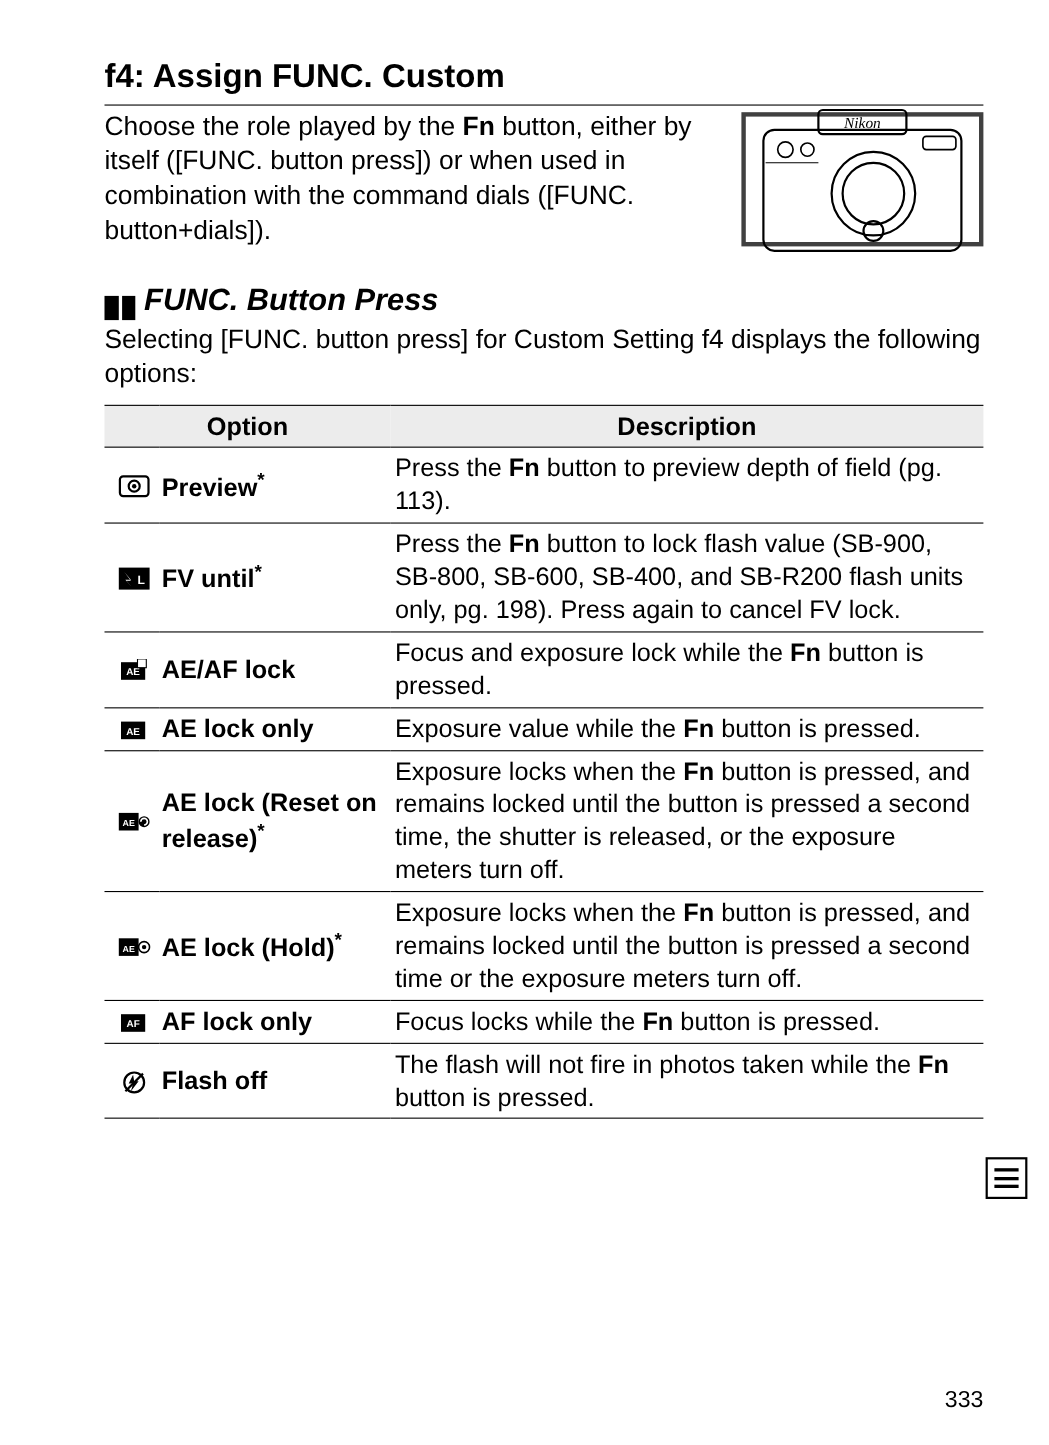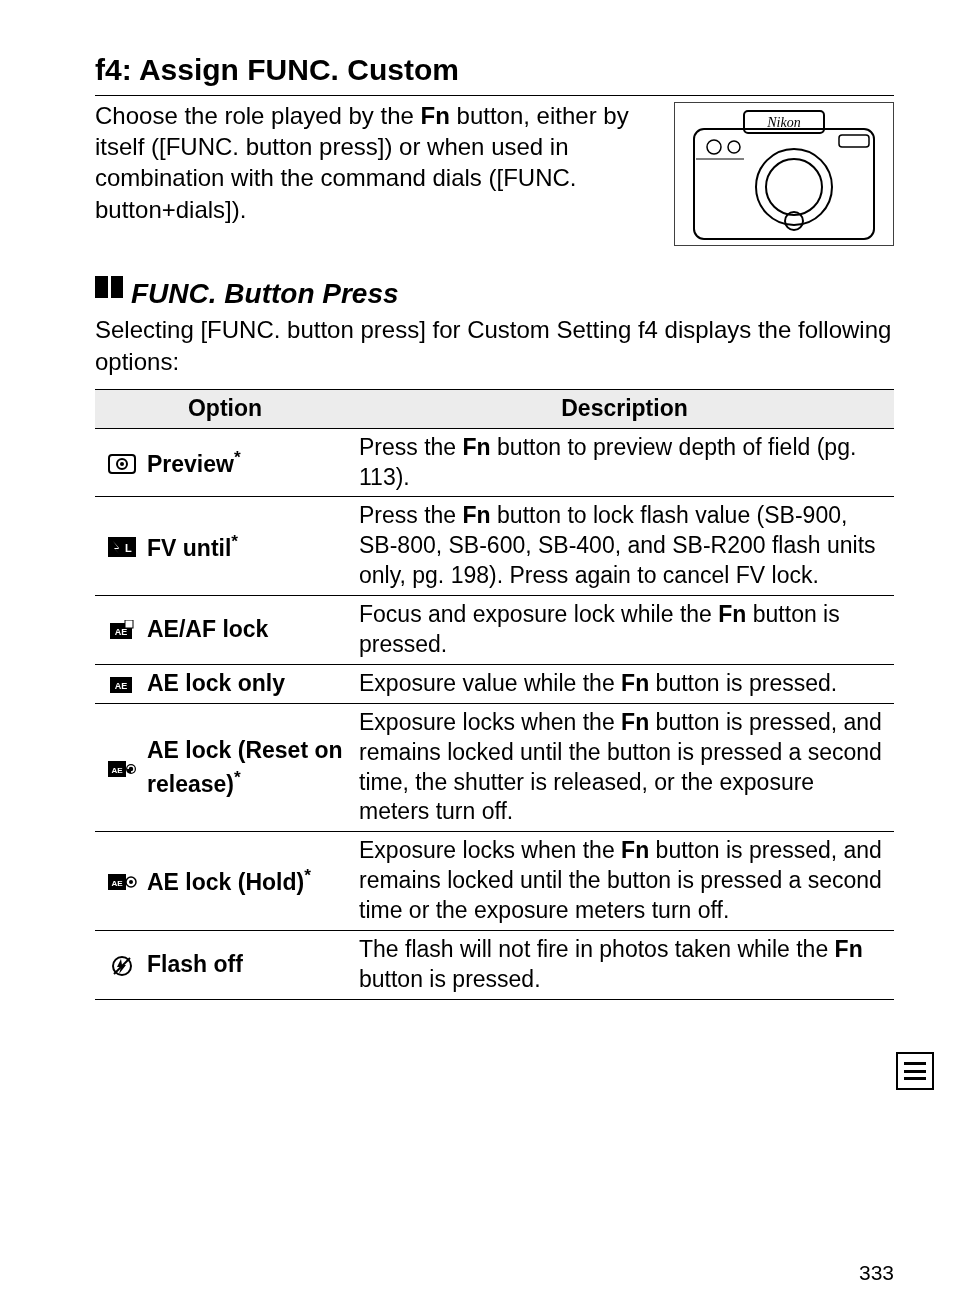--- a/index.html
+++ b/index.html
@@ -18,31 +18,31 @@
   h1 {
     font-size: 30px;
     font-weight: bold;
     margin: 0 0 4px 0;
     padding-bottom: 2px;
   }
   .rule { border-top: 1px solid #000; margin-bottom: 4px; }
   .intro-row { display: flex; gap: 20px; align-items: flex-start; }
   .intro-text { flex: 1; }
   .camera-box {
-    width: 220px; height: 144px; border: 1px solid #404040;
+    width: 220px; height: 122px; border: 4px solid #404040;
     display: flex; align-items: center; justify-content: center;
     margin-top: 2px;
   }
   .camera-svg { width: 200px; height: 150px; }
   h2.subhead {
     font-size: 28px;
     font-weight: bold;
     font-style: italic;
     margin: 30px 0 2px 0;
-    display: flex; align-items: flex-start; gap: 8px;
+    display: flex; align-items: flex-end; gap: 8px;
   }
   .double-bar { display:inline-flex; width:28px; height:22px; }
   .double-bar span { flex:1; background:#000; margin-right:3px; }
   .double-bar span:last-child { margin-right:0; }
   table {
     border-collapse: collapse;
     width: 100%;
     margin-top: 12px;
     font-size: 23px;
   }
@@ -170,20 +170,28 @@
             <rect x="1" y="3" width="18" height="16" fill="#000"></rect>
             <text x="10" y="15" text-anchor="middle" font-size="8" fill="#fff" font-weight="bold">AE</text>
             <circle cx="24" cy="11" r="5" fill="none" stroke="#000" stroke-width="1.5"></circle>
             <circle cx="24" cy="11" r="2" fill="#000"></circle>
           </svg></td>
         <td class="opt-cell option-col"><span>AE lock (Hold)</span><span class="ast">*</span></td>
         <td><span>Exposure locks when the </span><span class="b">Fn</span><span> button is pressed, and remains locked until the button is pressed a second time or the exposure meters turn off.</span></td>
       </tr>
       <tr>
         <td class="icon-col"><svg xmlns="http://www.w3.org/2000/svg" viewBox="0 0 30 22" class="icon-svg">
+            <rect x="3" y="3" width="22" height="16" fill="#000"></rect>
+            <text x="14" y="15" text-anchor="middle" font-size="9" fill="#fff" font-weight="bold">AF</text>
+          </svg></td>
+        <td class="opt-cell option-col"><span>AF lock only</span></td>
+        <td><span>Focus locks while the </span><span class="b">Fn</span><span> button is pressed.</span></td>
+      </tr>
+      <tr>
+        <td class="icon-col"><svg xmlns="http://www.w3.org/2000/svg" viewBox="0 0 30 22" class="icon-svg">
             <circle cx="15" cy="11" r="9" fill="none" stroke="#000" stroke-width="2"></circle>
             <path d="M14 4 L10 12 L14 12 L12 19 L19 10 L15 10 Z" fill="#000"></path>
             <line x1="7" y1="19" x2="23" y2="3" stroke="#000" stroke-width="2"></line>
           </svg></td>
         <td class="opt-cell option-col"><span>Flash off</span></td>
         <td><span>The flash will not fire in photos taken while the </span><span class="b">Fn</span><span> button is pressed.</span></td>
       </tr>
     </tbody>
 </table>
 

